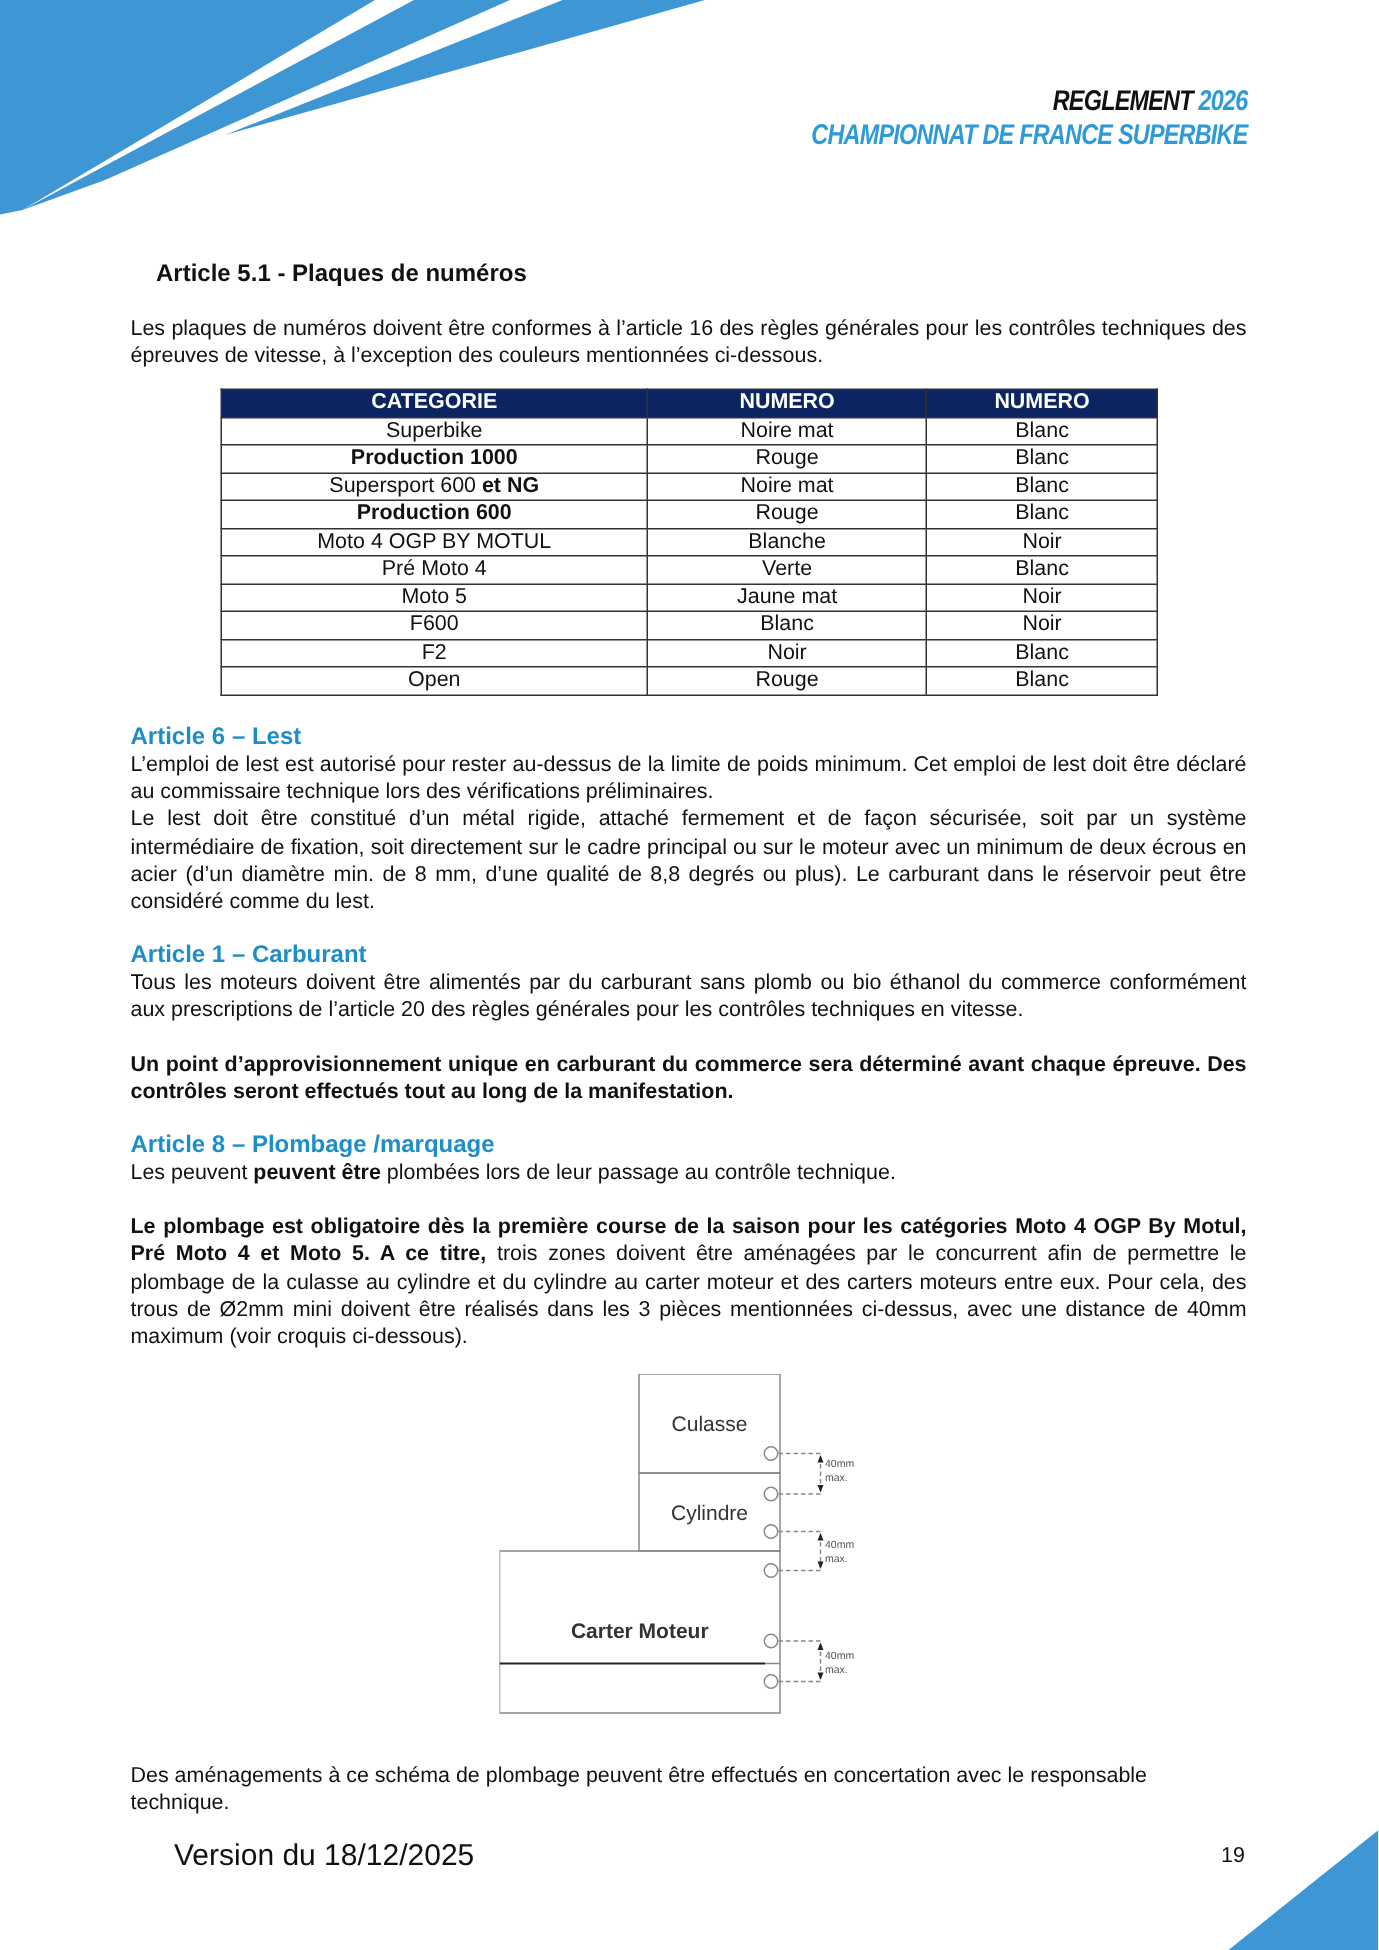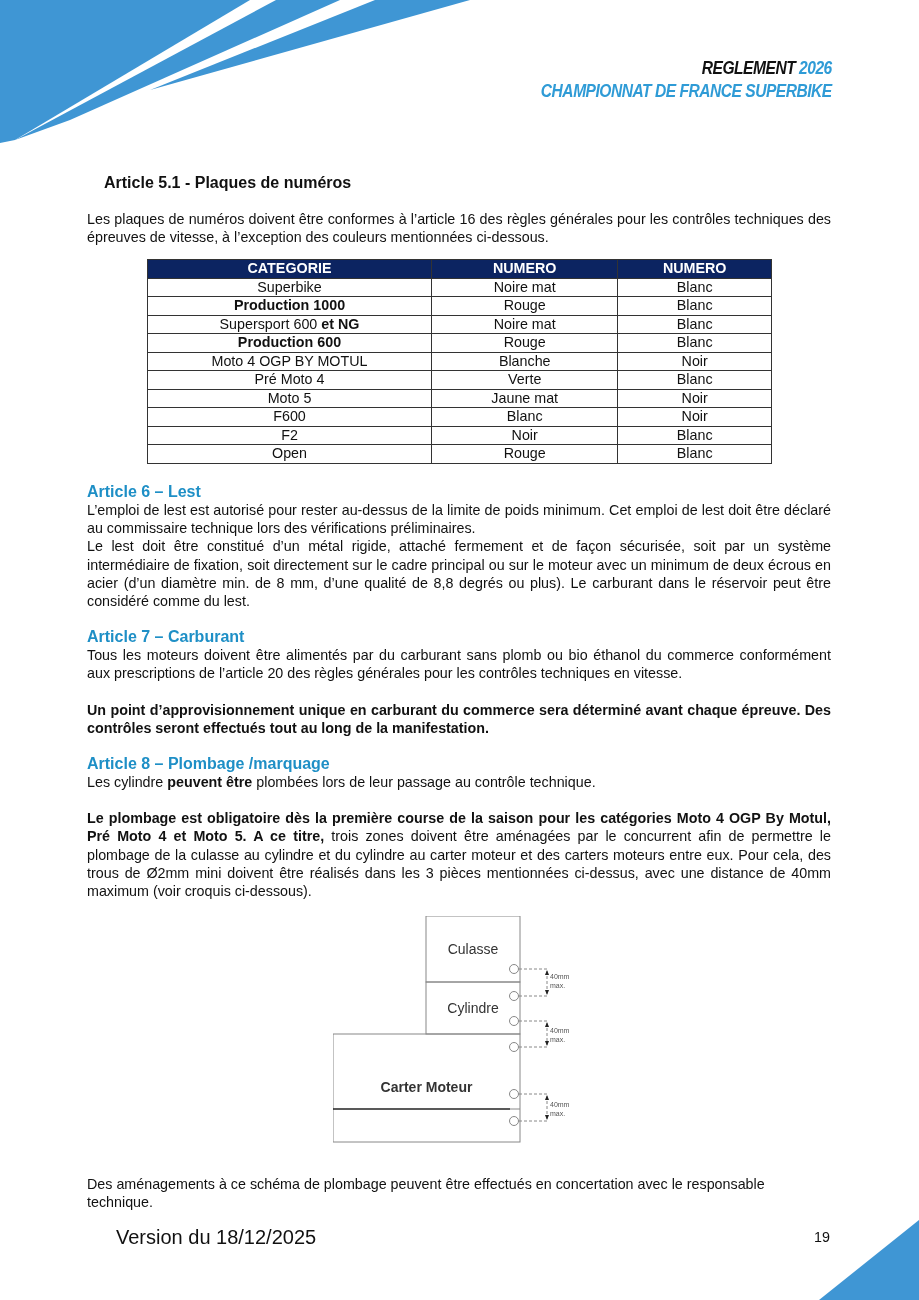--- a/index.html
+++ b/index.html
@@ -124,29 +124,29 @@
   </table>
 
   <div class="gap" style="height:19px"></div>
 
   <h2 class="h-blue">Article 6 – Lest</h2>
   <p>L’emploi de lest est autorisé pour rester au-dessus de la limite de poids minimum. Cet emploi de lest doit être déclaré au commissaire technique lors des vérifications préliminaires.</p>
   <p>Le lest doit être constitué d’un métal rigide, attaché fermement et de façon sécurisée, soit par un système intermédiaire de fixation, soit directement sur le cadre principal ou sur le moteur avec un minimum de deux écrous en acier (d’un diamètre min. de 8 mm, d’une qualité de 8,8 degrés ou plus). Le carburant dans le réservoir peut être considéré comme du lest.</p>
 
   <div class="gap"></div>
 
-  <h2 class="h-blue">Article 7 – Carburant</h2>
+  <h2 class="h-blue">Article 1 – Carburant</h2>
   <p>Tous les moteurs doivent être alimentés par du carburant sans plomb ou bio éthanol du commerce conformément aux prescriptions de l’article 20 des règles générales pour les contrôles techniques en vitesse.</p>
   <div class="gap"></div>
   <p class="bold">Un point d’approvisionnement unique en carburant du commerce sera déterminé avant chaque épreuve. Des contrôles seront effectués tout au long de la manifestation.</p>
 
   <div class="gap"></div>
 
   <h2 class="h-blue">Article 8 – Plombage /marquage</h2>
-  <p><span>Les cylindre </span><span class="bold">peuvent être</span><span> plombées lors de leur passage au contrôle technique.</span></p>
+  <p><span>Les peuvent </span><span class="bold">peuvent être</span><span> plombées lors de leur passage au contrôle technique.</span></p>
   <div class="gap"></div>
   <p><span class="bold">Le plombage est obligatoire dès la première course de la saison pour les catégories Moto 4 OGP By Motul, Pré Moto 4 et Moto 5. A ce titre,</span><span> trois zones doivent être aménagées par le concurrent afin de permettre le plombage de la culasse au cylindre et du cylindre au carter moteur et des carters moteurs entre eux. Pour cela, des trous de Ø2mm mini doivent être réalisés dans les 3 pièces mentionnées ci-dessus, avec une distance de 40mm maximum (voir croquis ci-dessous).</span></p>
 
   <div class="diagram">
     <svg width="250" height="235" viewBox="0 0 250 235">
       <g fill="none" stroke="#888" stroke-width="1">
         <rect x="93" y="0" width="94" height="66"></rect>
         <rect x="93" y="66" width="94" height="52"></rect>
         <rect x="0" y="118" width="187" height="108"></rect>
       </g>

